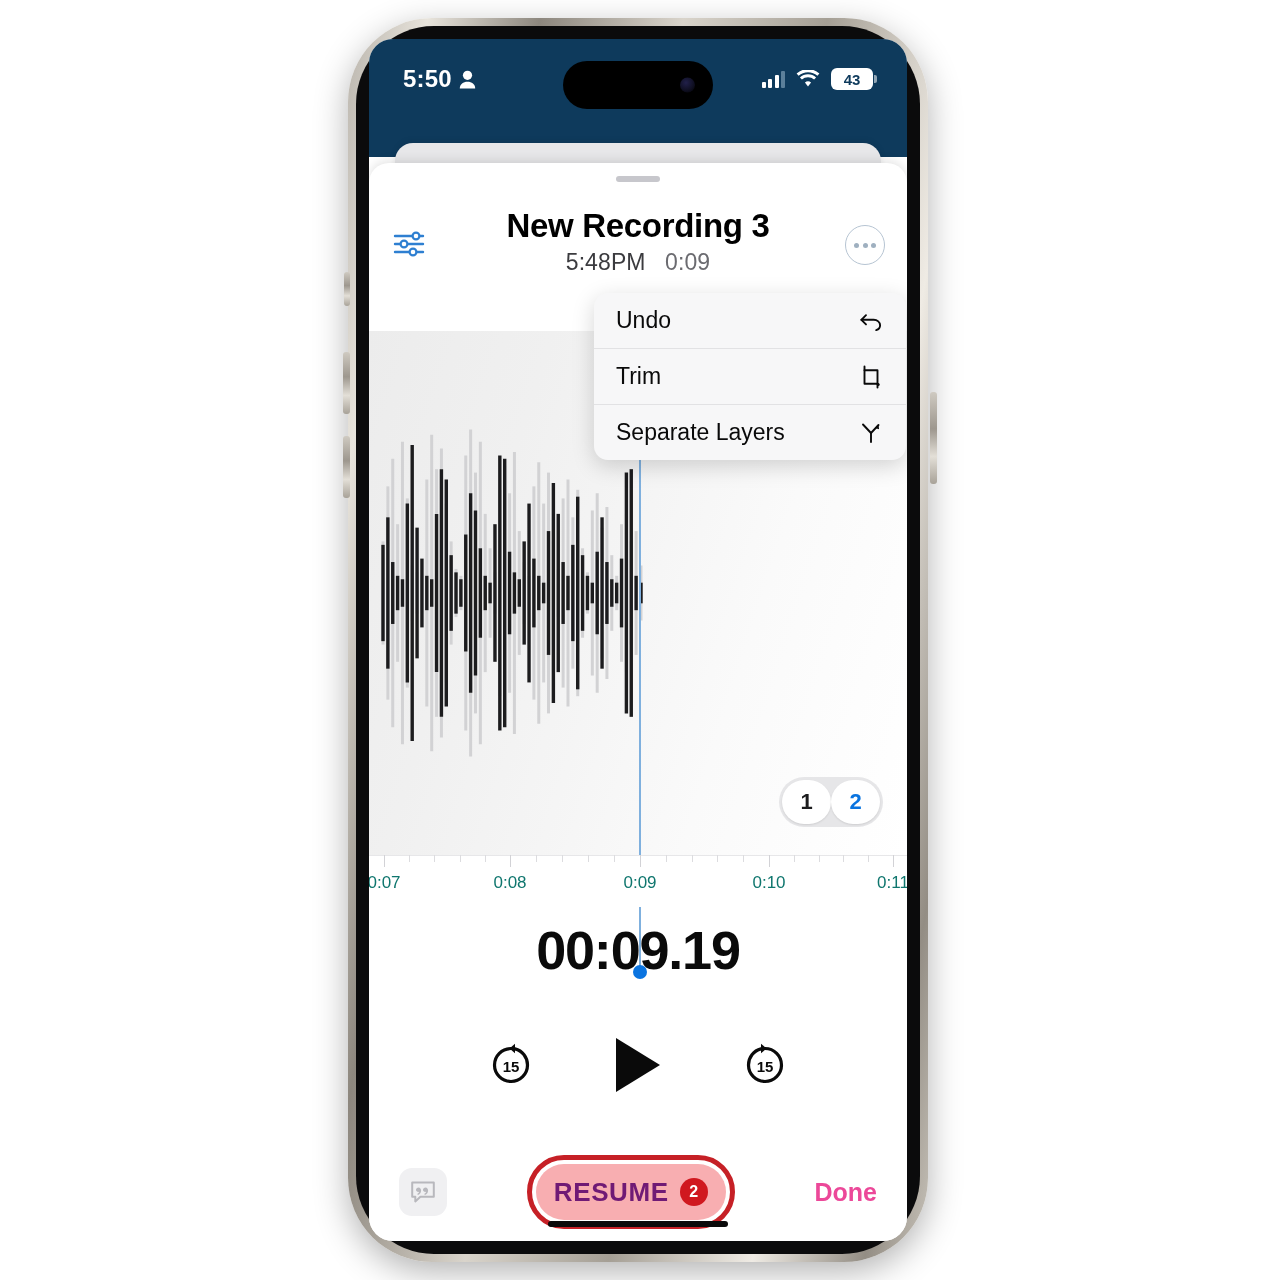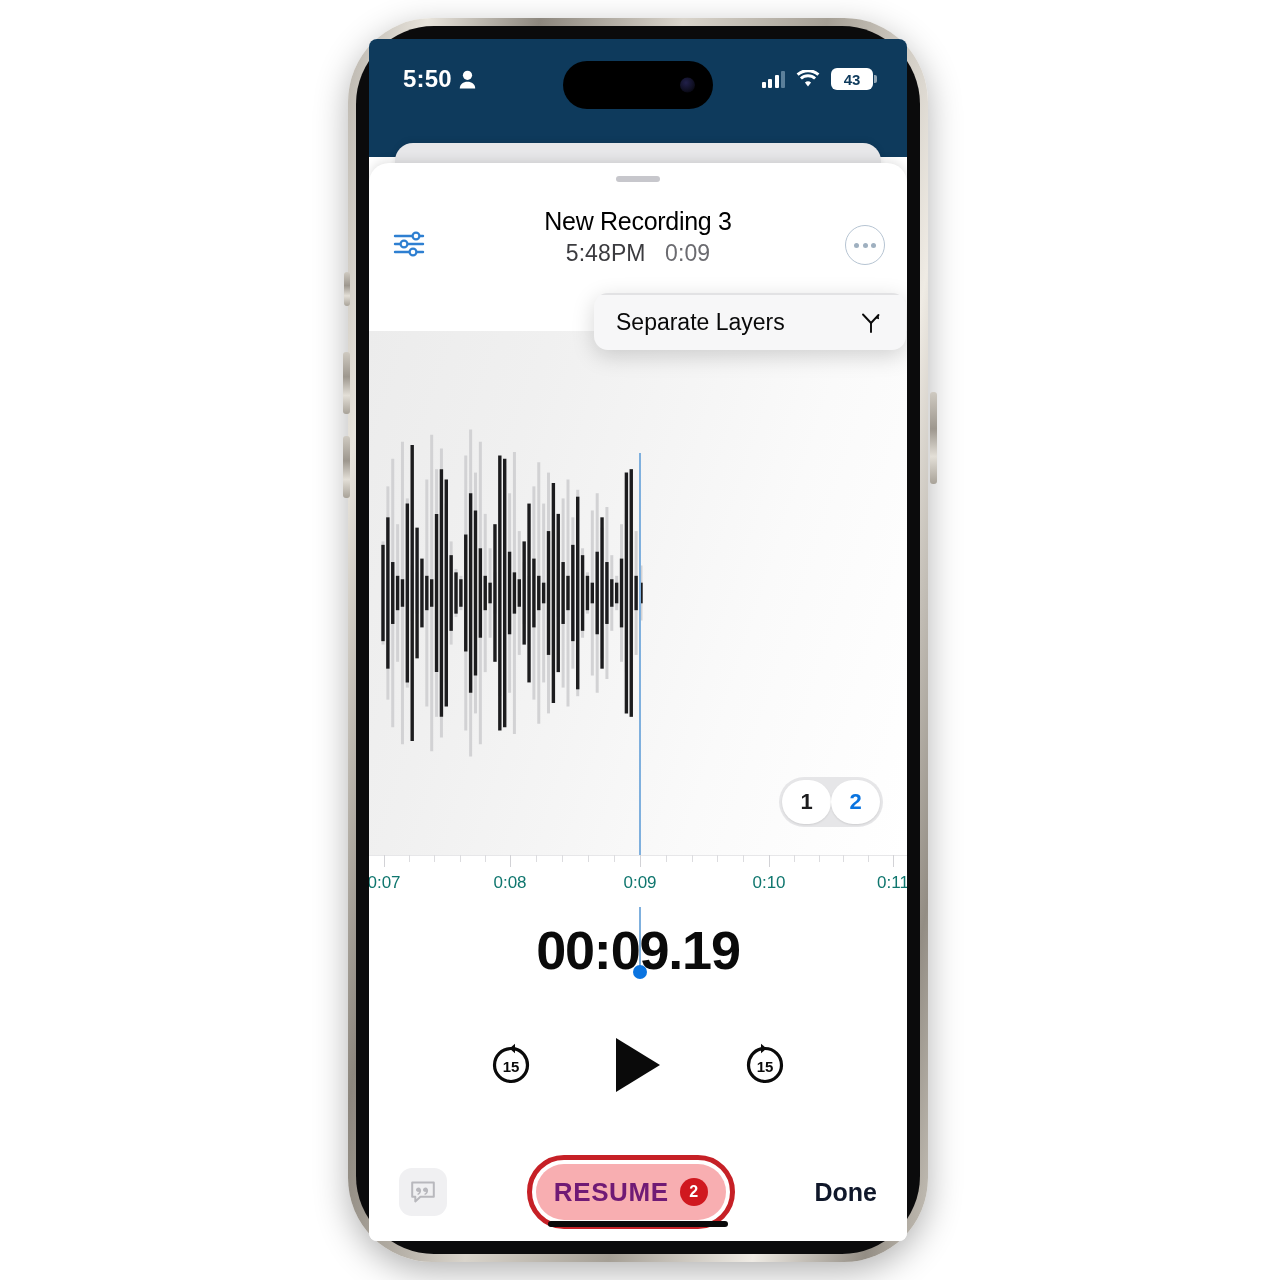--- a/index.html
+++ b/index.html
@@ -28,21 +28,21 @@
     position: absolute;
     left: 356px; top: 26px;
     width: 564px; height: 1228px;
     border-radius: 78px;
     background: #0b0b0c;
   }
   .screen {
     position: absolute;
     left: 369px; top: 39px;
     width: 538px; height: 1202px;
-    border-radius: 8px;
+    border-radius: 24px;
     background: #ffffff;
     overflow: hidden;
   }
   
   .btn-side {
     position: absolute;
     background: linear-gradient(180deg,#cfcac1,#9d978e 40%,#e3dfd7 70%,#a8a298);
     border-radius: 3px;
   }
   .btn-silence { left: 344px; top: 272px; width: 6px; height: 34px; }
@@ -109,21 +109,21 @@
     position:absolute; left:50%; transform:translateX(-50%); top:13px;
     width:44px; height:6px; border-radius:3px; background:#c7c7cc;
   }
 
   
   .header {
     position:absolute; left:0; top:44px; width:538px; height:86px;
   }
   .eq-icon { position:absolute; left:24px; top:22px; }
   .title-wrap { position:absolute; left:0; top:0; width:538px; text-align:center; }
-  .rec-title { font-size:25px; font-weight:400; color:#000; letter-spacing:-.3px; }
+  .rec-title { font-size:33px; font-weight:700; color:#000; letter-spacing:-.3px; }
   .rec-sub { margin-top:4px; font-size:23px; color:#6b6b70; letter-spacing:.1px; }
   .rec-sub .sub-time { color:#3b3b3f; font-weight:500; }
   .more-btn {
     position:absolute; right:22px; top:18px;
     width:40px; height:40px; border-radius:50%;
     border:1.6px solid #b6c4d2; background:rgba(255,255,255,.6);
     display:flex; align-items:center; justify-content:center; gap:3.5px;
   }
   .more-btn span { width:5px; height:5px; border-radius:50%; background:#9fb0c0; }
 
@@ -212,21 +212,21 @@
   }
   .resume-inner {
     width:100%; height:100%; border-radius:31px; background:#f8aeb1;
     display:flex; align-items:center; justify-content:center; gap:11px;
   }
   .resume-label { font-size:26px; font-weight:700; color:#701a75; letter-spacing:.6px; }
   .resume-badge {
     width:28px; height:28px; border-radius:50%; background:#d0181f; color:#fff;
     font-size:16px; font-weight:700; display:flex; align-items:center; justify-content:center;
   }
-  .done-btn { font-size:25px; color:#0f172a; font-weight:600; }
+  .done-btn { font-size:25px; color:#ec4899; font-weight:600; }
 
   
   .ctx-menu {
     position:absolute; left:225px; top:130px; width:312px;
     background:#f7f7f8; border-radius:14px;
     box-shadow: 0 6px 22px rgba(0,0,0,.17);
     overflow:hidden; z-index:40;
   }
   .ctx-item {
     height:55px; display:flex; align-items:center; justify-content:space-between;
@@ -515,21 +515,40 @@
           <span class="resume-inner">
             <span class="resume-label">RESUME</span>
             <span class="resume-badge">2</span>
           </span>
         </span>
 
         <span class="done-btn">Done</span>
       </div>
 
       <div class="ctx-menu">
+        <div class="ctx-item">
+          <span>Undo</span>
+          <span class="ctx-icon">
+            <svg width="26" height="26" viewBox="0 0 26 26">
+              <path d="M8 7.2L3.4 11.8 8 16.4" fill="none" stroke="#0a0a0a" stroke-width="1.9" stroke-linecap="round" stroke-linejoin="round"></path>
+              <path d="M3.4 11.8h12.3c3.6 0 6.4 2.4 6.4 5.4 0 2.4-1.6 4.2-3.9 4.9" fill="none" stroke="#0a0a0a" stroke-width="1.9" stroke-linecap="round"></path>
+            </svg>
+          </span>
+        </div>
         <div class="ctx-sep"></div>
+        <div class="ctx-item">
+          <span>Trim</span>
+          <span class="ctx-icon">
+            <svg width="26" height="26" viewBox="0 0 26 26">
+              <path d="M6.5 2.5v17.2h13" fill="none" stroke="#0a0a0a" stroke-width="1.9" stroke-linecap="round" stroke-linejoin="round"></path>
+              <path d="M19.5 23.5V6.3h-13" fill="none" stroke="#0a0a0a" stroke-width="1.9" stroke-linecap="round" stroke-linejoin="round"></path>
+              <circle cx="20.2" cy="20.4" r="1.5" fill="#0a0a0a"></circle>
+            </svg>
+          </span>
+        </div>
         <div class="ctx-sep"></div>
         <div class="ctx-item">
           <span>Separate Layers</span>
           <span class="ctx-icon">
             <svg width="26" height="26" viewBox="0 0 26 26">
               <path d="M13 22V13L5 4.5" fill="none" stroke="#0a0a0a" stroke-width="1.9" stroke-linecap="round" stroke-linejoin="round"></path>
               <path d="M13 13l7.5-8" fill="none" stroke="#0a0a0a" stroke-width="1.9" stroke-linecap="round" stroke-linejoin="round"></path>
               <path d="M20.5 5l.6 4.3-4.2-1.2z" fill="#0a0a0a"></path>
             </svg>
           </span>

